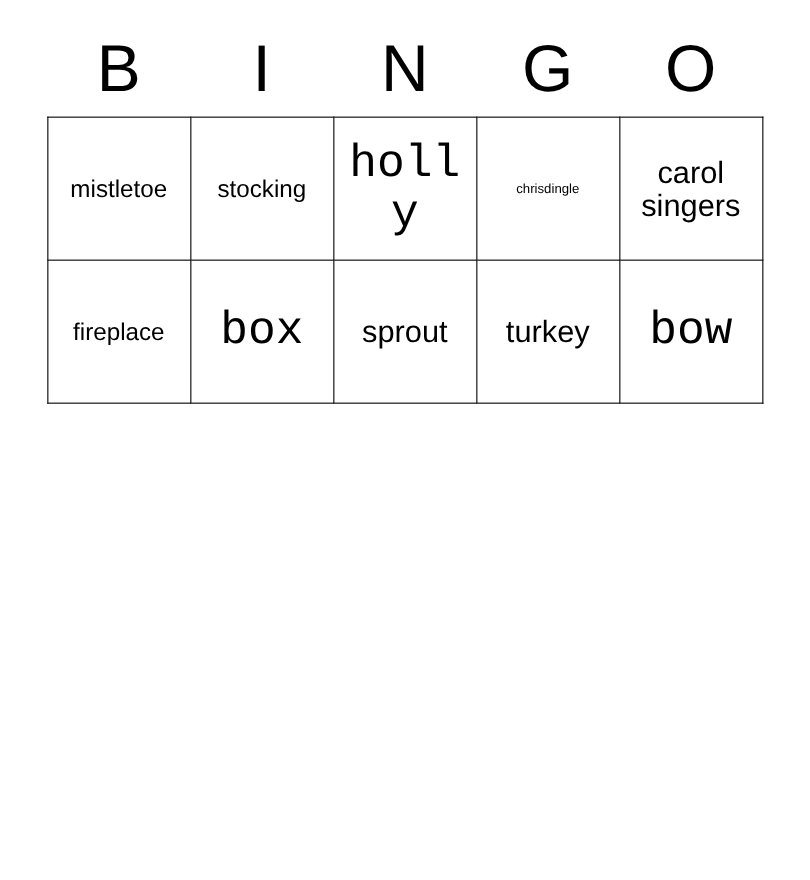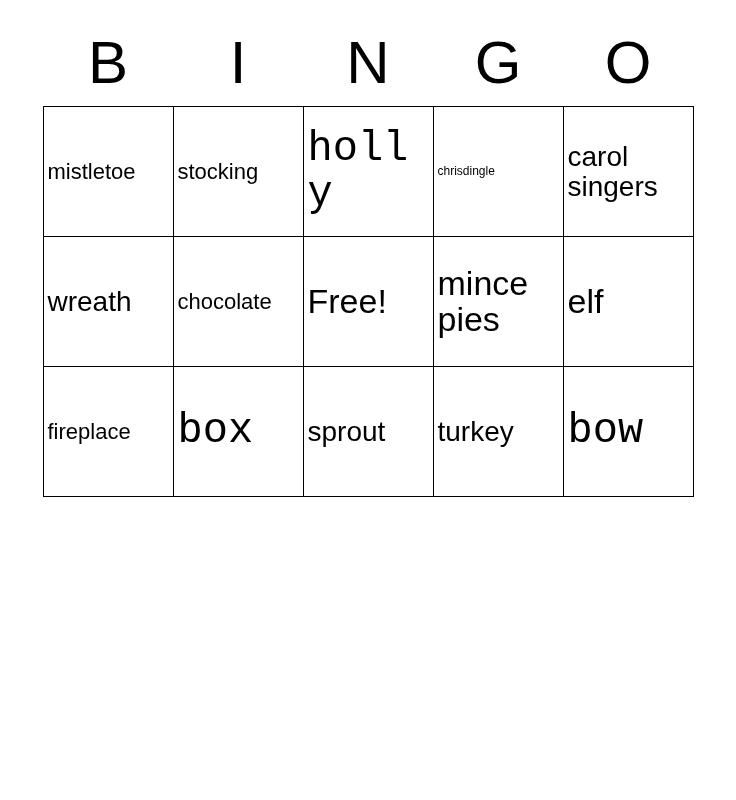--- a/index.html
+++ b/index.html
@@ -38,21 +38,21 @@
   #grid {
     width: 650px;
     margin: 8px auto 0 auto;
     border-collapse: collapse;
     table-layout: fixed;
   }
   #grid td {
     border: 1px solid #000000;
     width: 130px;
     height: 130px;
-    text-align: left;
+    text-align: center;
     vertical-align: middle;
     padding: 2px 4px;
     box-sizing: border-box;
     line-height: 1.05;
     word-wrap: break-word;
   }
   .s-xs { font-size: 12px; }
   .s-sm { font-size: 22px; }
   .s-md { font-size: 28px; }
   .s-lg { font-size: 34px; }
@@ -74,27 +74,20 @@
   <table id="grid">
     <tbody>
       <tr>
         <td class="s-sm">mistletoe</td>
         <td class="s-sm">stocking</td>
         <td class="s-xl">holly</td>
         <td class="s-xs">chrisdingle</td>
         <td class="s-md">carol singers</td>
       </tr>
       <tr>
-        <td class="s-md">wreath</td>
-        <td class="s-sm">chocolate</td>
-        <td class="s-lg">Free!</td>
-        <td class="s-lg">mince pies</td>
-        <td class="s-lg">elf</td>
-      </tr>
-      <tr>
         <td class="s-sm">fireplace</td>
         <td class="s-xl">box</td>
         <td class="s-md">sprout</td>
         <td class="s-md">turkey</td>
         <td class="s-xl">bow</td>
       </tr>
     </tbody>
   </table>
 
 </div>

